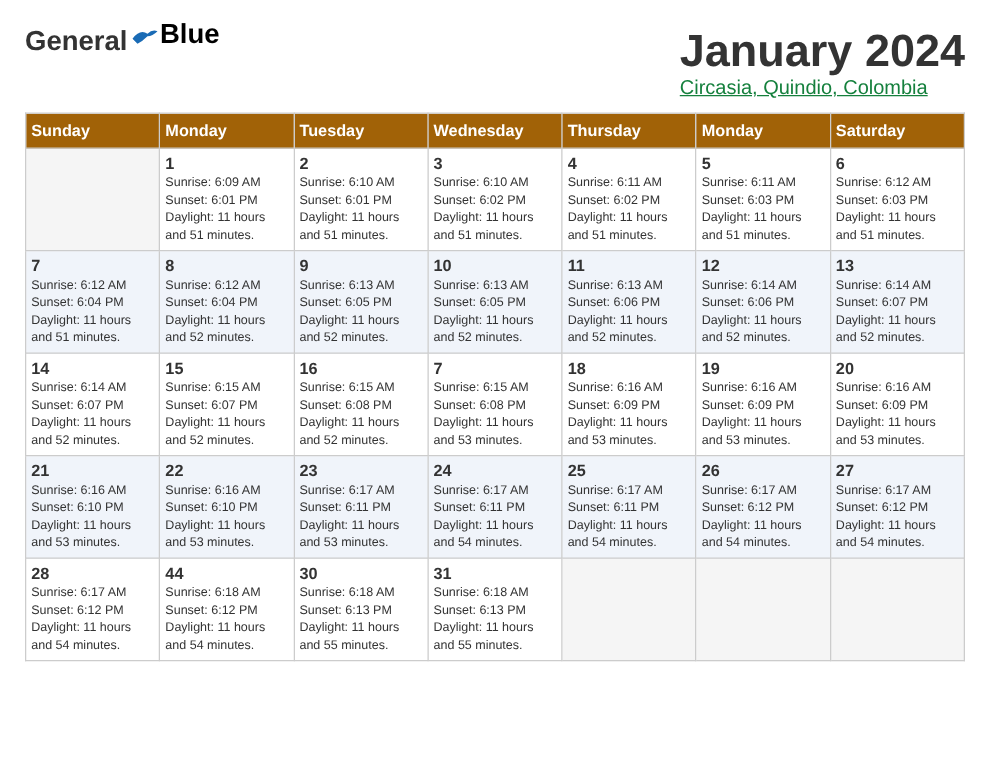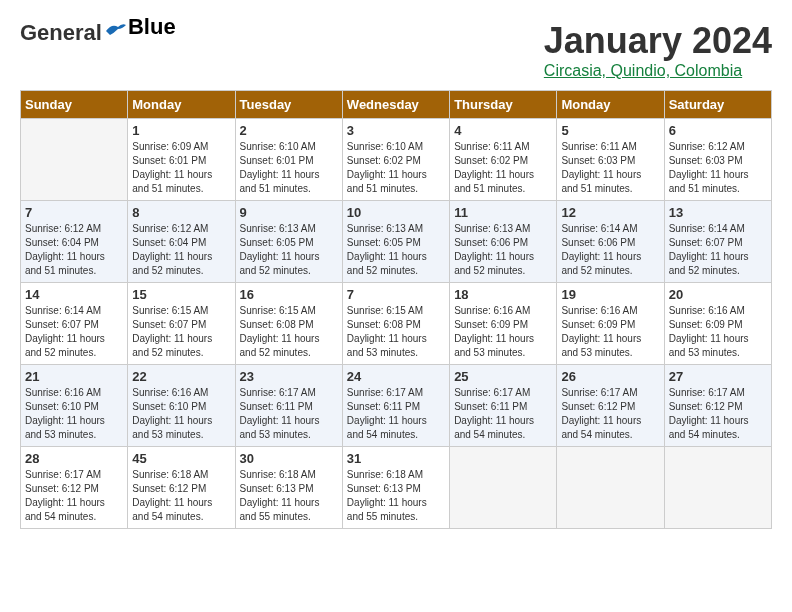--- a/index.html
+++ b/index.html
@@ -227,21 +227,21 @@
           <span class="day-num">27</span>
           <div class="day-info">Sunrise: 6:17 AM<br>Sunset: 6:12 PM<br>Daylight: 11 hours and 54 minutes.</div>
         </td>
       </tr>
       <tr>
         <td>
           <span class="day-num">28</span>
           <div class="day-info">Sunrise: 6:17 AM<br>Sunset: 6:12 PM<br>Daylight: 11 hours and 54 minutes.</div>
         </td>
         <td>
-          <span class="day-num">45</span>
+          <span class="day-num">44</span>
           <div class="day-info">Sunrise: 6:18 AM<br>Sunset: 6:12 PM<br>Daylight: 11 hours and 54 minutes.</div>
         </td>
         <td>
           <span class="day-num">30</span>
           <div class="day-info">Sunrise: 6:18 AM<br>Sunset: 6:13 PM<br>Daylight: 11 hours and 55 minutes.</div>
         </td>
         <td>
           <span class="day-num">31</span>
           <div class="day-info">Sunrise: 6:18 AM<br>Sunset: 6:13 PM<br>Daylight: 11 hours and 55 minutes.</div>
         </td>

